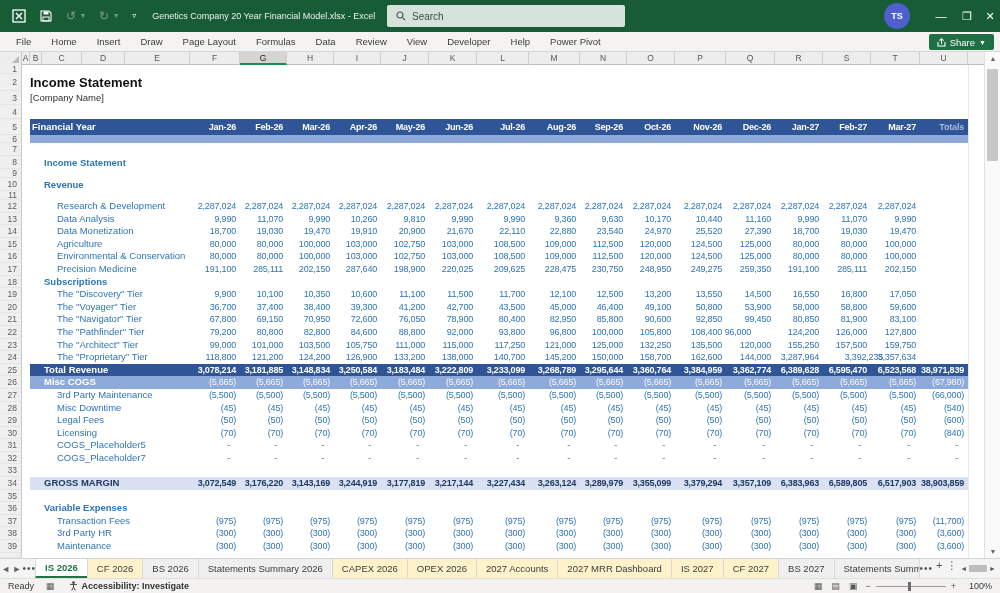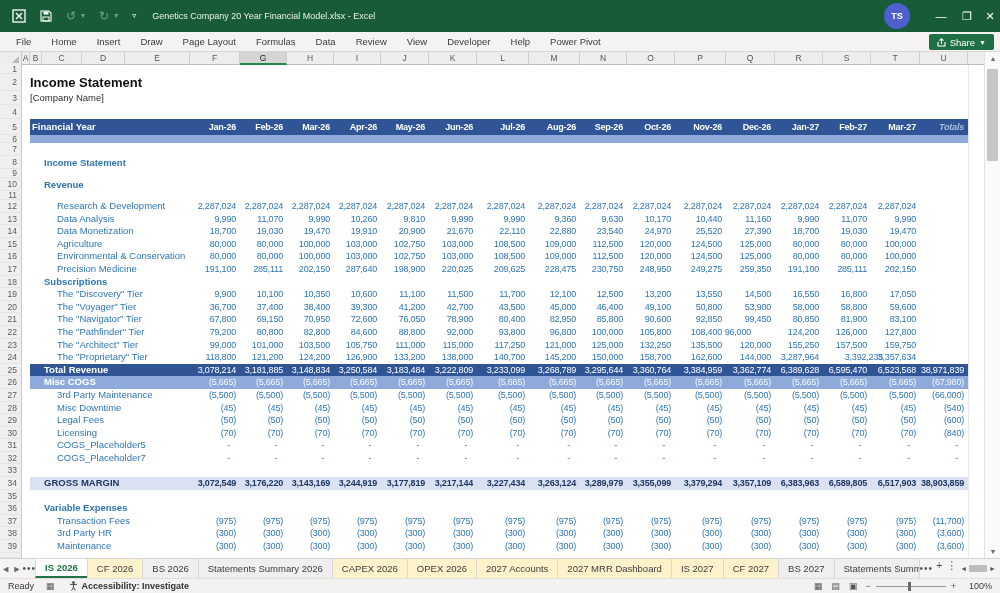--- a/index.html
+++ b/index.html
@@ -40,21 +40,21 @@
   .rowc { position:relative; width:946px; flex:0 0 946px; overflow:hidden; }
   .band { position:absolute; left:8px; width:938px; top:0; bottom:0; }
   .bg-dark { background:#2F5597; } .bg-mid { background:#8EAADB; } .bg-light { background:#D9E1F2; }
   .lbl { position:absolute; top:0; bottom:0; white-space:nowrap; font-size:9.5px; color:#2E75B6; }
   .lbl.b { font-weight:bold; }
   .lbl.white { color:#fff; font-weight:bold; }
   .lbl.navy { color:#1F3864; font-weight:bold; }
   .lbl.title { font-size:13px; font-weight:bold; color:#111; }
   .lbl.sub { color:#303030; }
   .val { position:absolute; top:0; bottom:0; text-align:right; padding-right:4px; font-size:9px; letter-spacing:-0.2px; color:#2E75B6; white-space:nowrap; overflow:hidden; }
-  .val.w { color:#fff; font-weight:normal;text-align:right; }
+  .val.w { color:#fff; font-weight:bold;text-align:right; }
   .val.wm { color:rgba(255,255,255,0.92); }
   .val.navy { color:#1F3864; font-weight:bold; }
   .val.mon { color:#fff; font-weight:bold; font-size:9px; }
   .val.tot { color:#A8BCDF; font-weight:bold; font-size:9px; }
   .val.dash { padding-right:10px; }
   #sliver-col { position:absolute; left:968px; top:13px; width:16px; height:493px; background:#fff; border-left:1px solid #E8E8E8; }
   #vscroll { position:absolute; right:0; top:0; width:16px; height:506px; background:#FAFAFA; border-left:1px solid #E1E1E1; }
   #vscroll .arr { position:absolute; left:0; width:16px; height:13px; color:#666; font-size:7px; text-align:center; line-height:13px; }
   #vscroll .arr.up { top:0; } #vscroll .arr.dn { bottom:0; }
   #vscroll .thumb { position:absolute; left:2px; top:17px; width:11px; height:92px; background:#C6C6C6; border-radius:1px; }
@@ -105,20 +105,27 @@
             <rect x="3.5" y="1.5" width="5" height="3" fill="#fff"></rect>
           </svg>
       </span>
       <span class="qicon dim">↺</span>
         <span class="qicon dim mini">▾</span>
       <span class="qicon dim">↻</span>
         <span class="qicon dim mini">▾</span>
       <span class="qicon" style="font-size:8px;">▿</span>
     </div>
     <span id="app-title">Genetics Company 20 Year Financial Model.xlsx  -  Excel</span>
+    <div id="search-box">
+      <svg width="10" height="10" viewBox="0 0 10 10">
+          <circle cx="4" cy="4" r="3" fill="none" stroke="#50584f" stroke-width="1.2"></circle>
+          <path d="M6.3 6.3 L9 9" stroke="#50584f" stroke-width="1.2"></path>
+        </svg>
+      <span>Search</span>
+    </div>
     <div id="avatar">TS</div>
     <div class="wbtn" id="btn-min">—</div>
     <div class="wbtn" id="btn-restore">❐</div>
     <div class="wbtn" id="btn-close">✕</div>
   </div>
 
   <div id="ribbonrow">
     <div id="ribbon-tabs">
         <span class="rtab">File</span>
         <span class="rtab">Home</span>
@@ -203,21 +210,21 @@
             <span class="val mon" style="left: 407px; width: 48px;">Jun-26</span>
             <span class="val mon" style="left: 455px; width: 52px;">Jul-26</span>
             <span class="val mon" style="left: 507px; width: 51px;">Aug-26</span>
             <span class="val mon" style="left: 558px; width: 47px;">Sep-26</span>
             <span class="val mon" style="left: 605px; width: 48px;">Oct-26</span>
             <span class="val mon" style="left: 653px; width: 51px;">Nov-26</span>
             <span class="val mon" style="left: 704px; width: 49px;">Dec-26</span>
             <span class="val mon" style="left: 753px; width: 48px;">Jan-27</span>
             <span class="val mon" style="left: 801px; width: 48px;">Feb-27</span>
             <span class="val mon" style="left: 849px; width: 49px;">Mar-27</span>
-            <span class="val tot" style="left: 898px; width: 48px; font-style: italic;">Totals</span>
+            <span class="val tot" style="left: 898px; width: 48px;">Totals</span>
           </div>
         </div>
         <div class="grow" style="height: 8px; line-height: 8px;">
           <div class="rnum">6</div>
           <div class="rowc">
             <div class="band bg-mid"></div>
           </div>
         </div>
         <div class="grow" style="height: 13px; line-height: 13px;">
           <div class="rnum">7</div>

